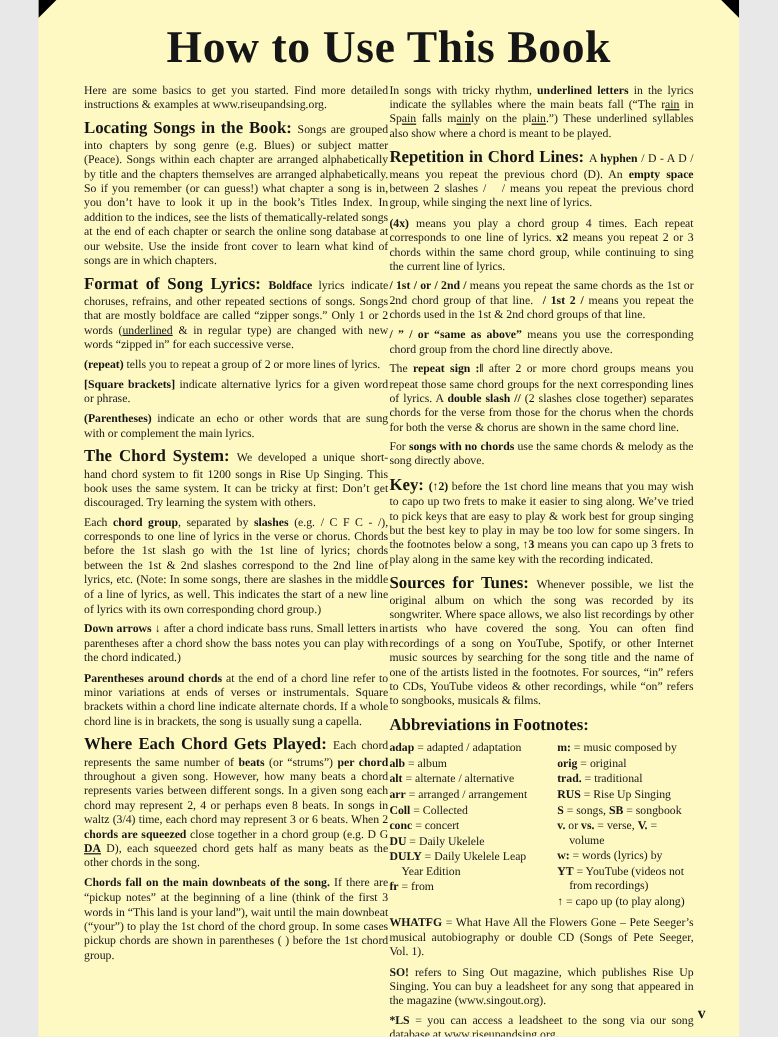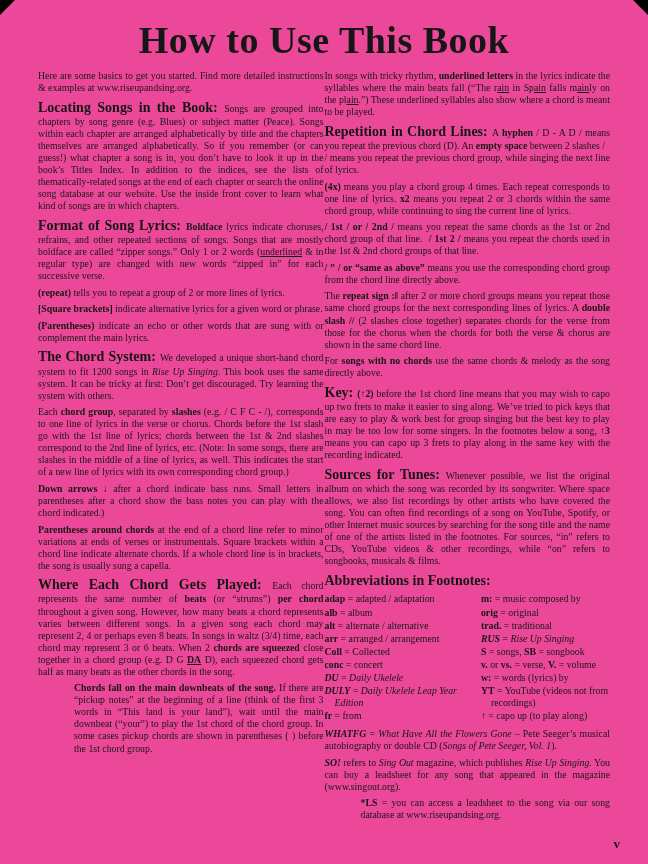--- a/index.html
+++ b/index.html
@@ -1,20 +1,20 @@
 <!DOCTYPE html>
 <html><head>
 <meta charset="utf-8">
 <style>
   html, body { margin: 0; padding: 0; background: #e8e8e8; }
   .page {
     position: relative;
-    width: 648px;
+    width: 584px;
     height: 864px;
-    background: #ec4899;
+    background: #fef9c3;
     font-family: "Liberation Serif", serif;
     color: #161616;
     overflow: hidden;
     margin: 0 auto;
   }
   .corner { position: absolute; width: 0; height: 0; top: 0; }
   .corner-tl { left: 0;  border-top: 15px solid #000; border-right: 15px solid transparent; }
   .corner-tr { right: 0; border-top: 15px solid #000; border-left: 15px solid transparent; }
   .title {
     margin: 18px 0 8px 0;
@@ -29,24 +29,24 @@
     gap: 1px;
     padding: 0 38px;
   }
   .col {
     flex: 1 1 0;
     font-size: 9.8px;
     line-height: 1.23;
     text-align: justify;
   }
   .p { margin: 0 0 4.5px 0; }
-  .p:last-child { margin-bottom: 0; margin-left: 36px; }
+  .p:last-child { margin-bottom: 0; }
   .h { font-weight: 700; font-size: 14px; }
   .b { font-weight: 700; }
-  .i { font-style: italic; }
+  .i { }
   .u { text-decoration: underline; }
   .abbr { display: flex; gap: 8px; margin: 0 0 5px 0; }
   .abbr-col-1 { flex: 0 0 52%; }
   .abbr-col-2 { flex: 1 1 auto; }
   .arow {
     margin: 0 0 1px 0;
     text-align: left;
     padding-left: 10px;
     text-indent: -10px;
   }

